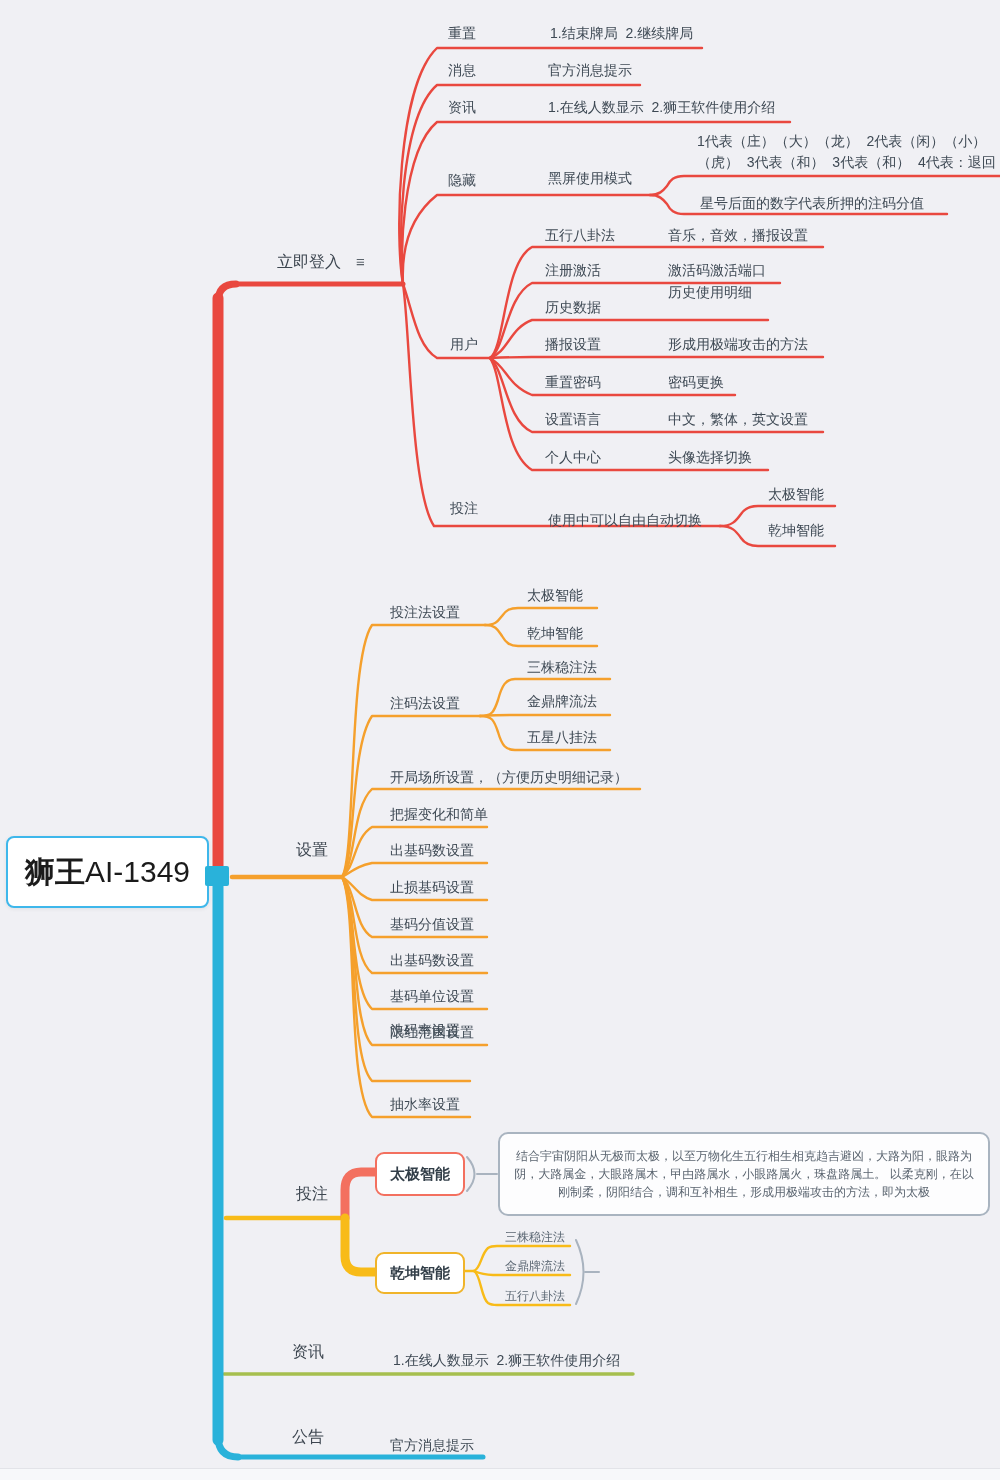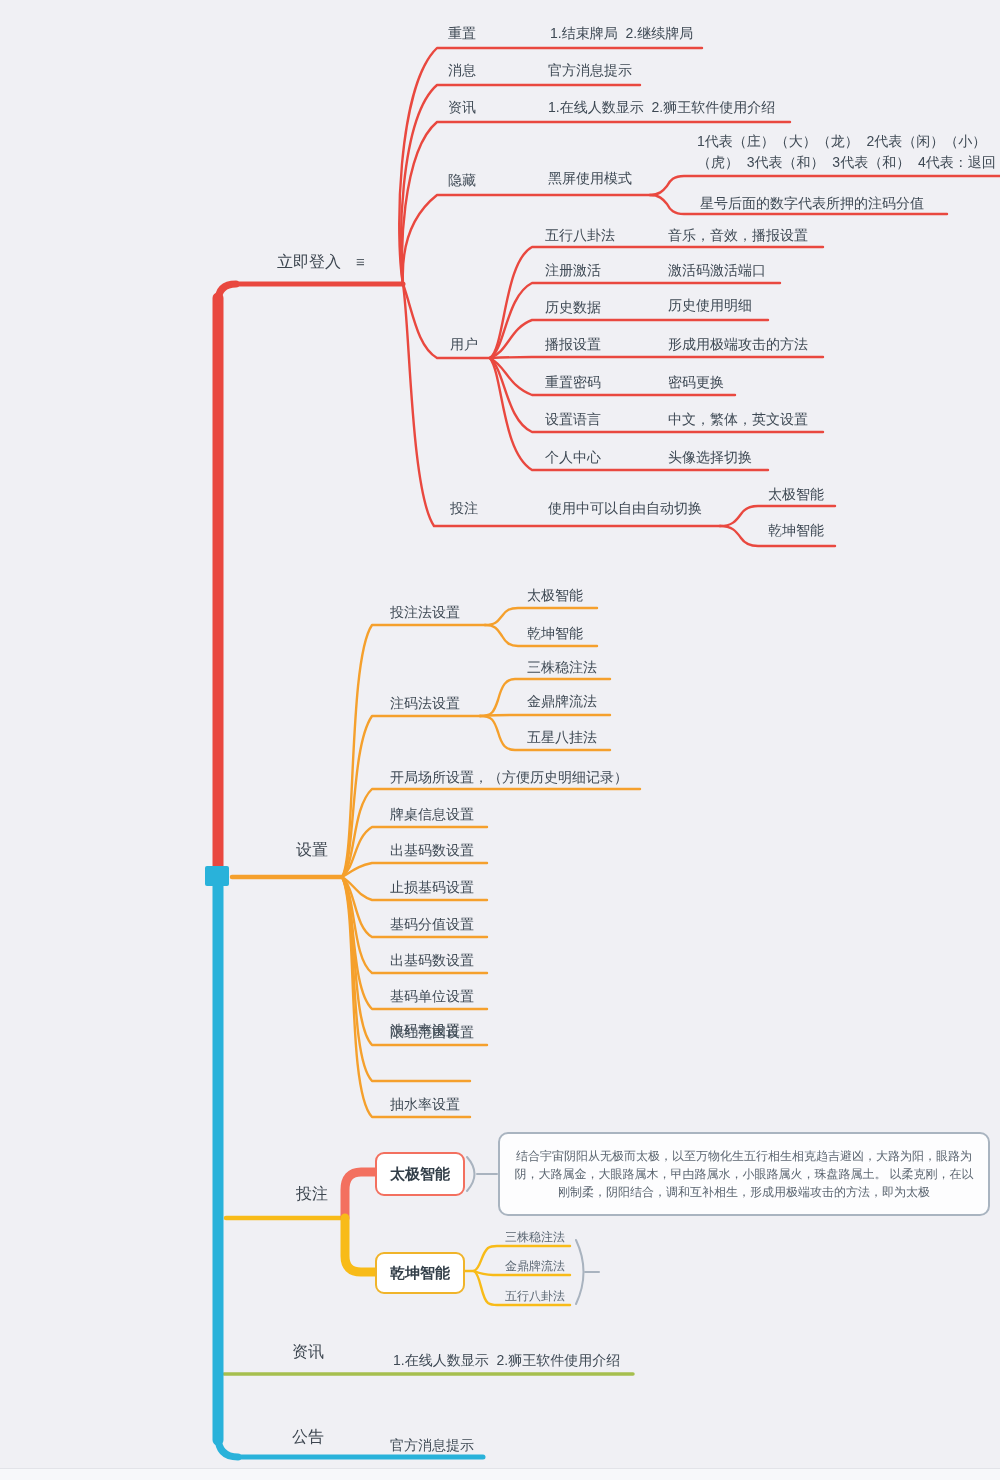--- a/index.html
+++ b/index.html
@@ -31,21 +31,21 @@
     font-size:15px;font-weight:bold;color:#333f49;
   }
   .taiji{border:2.5px solid #f3705f;}
   .qiankun{border:2.5px solid #f0b42a;}
 
   .desc-box{
     position:absolute;background:#fdfdfe;border:2px solid #a9b4c0;border-radius:10px;
     font-size:12px;line-height:18px;color:#5b6570;text-align:center;
     display:flex;align-items:center;justify-content:center;box-sizing:border-box;
   }
-  .desc-box div{padding:4px 10px;font-family:Liberation Serif, serif;}
+  .desc-box div{padding:4px 10px;}
 
   .root-box{
     position:absolute;left:6px;top:836px;width:203px;height:72px;
     background:#fff;border:2.5px solid #3eb7eb;border-radius:8px;
     box-shadow:0 1px 4px rgba(0,0,0,.07);
     display:flex;align-items:center;justify-content:center;
     font-size:30px;color:#1b1b1b;box-sizing:border-box;white-space:nowrap;
   }
   .root-box .brand{font-weight:bold;}
   .tab{position:absolute;left:205px;top:866px;width:24px;height:20px;background:#29b2da;border-radius:2px;}
@@ -113,20 +113,24 @@
     <path class="st-gray" stroke-width="2" d="M477 1174 H497"></path>
     <path class="st-gray" stroke-width="2" d="M576 1240 Q591 1272 576 1304"></path>
     <path class="st-gray" stroke-width="2" d="M585 1272 H599"></path>
 
     <path class="st-olive" stroke-width="3.5" d="M224 1374 H633"></path>
     <path class="st-cyan" stroke-width="11" d="M218 874 V1440"></path>
     <path class="st-cyan" stroke-width="7" d="M218 1436 Q218 1457 238 1457"></path>
     <path class="st-cyan" stroke-width="5" d="M234 1457 H483"></path>
   </svg>
 
+  <div class="root-box">
+    <span class="brand">狮王</span>
+      <span>AI-1349</span>
+  </div>
   <div class="tab"></div>
 
   <div class="lbl main" style="left:277px;top:252px">立即登入</div>
   <div class="menu-ic" style="left:356px;top:253px">≡</div>
   <div class="lbl main" style="left:296px;top:840px">设置</div>
   <div class="lbl main" style="left:296px;top:1184px">投注</div>
   <div class="lbl main" style="left:292px;top:1342px">资讯</div>
   <div class="lbl main" style="left:292px;top:1427px">公告</div>
 
   <div class="lbl" style="left:448px;top:25px">重置</div>
@@ -139,44 +143,44 @@
   <div class="lbl" style="left:548px;top:170px">黑屏使用模式</div>
   <div class="lbl wrap" style="left:697px;top:131px;width:312px;line-height:21px">1代表（庄）（大）（龙）  2代表（闲）（小）（虎）  3代表（和）  3代表（和）  4代表：退回</div>
   <div class="lbl" style="left:700px;top:195px">星号后面的数字代表所押的注码分值</div>
 
   <div class="lbl" style="left:450px;top:336px">用户</div>
   <div class="lbl" style="left:545px;top:227px">五行八卦法</div>
   <div class="lbl" style="left:668px;top:227px">音乐，音效，播报设置</div>
   <div class="lbl" style="left:545px;top:262px">注册激活</div>
   <div class="lbl" style="left:668px;top:262px">激活码激活端口</div>
   <div class="lbl" style="left:545px;top:299px">历史数据</div>
-  <div class="lbl" style="left:668px;top:297px">历史使用明细</div>
+  <div class="lbl" style="left:668px;top:284px">历史使用明细</div>
   <div class="lbl" style="left:545px;top:336px">播报设置</div>
   <div class="lbl" style="left:668px;top:336px">形成用极端攻击的方法</div>
   <div class="lbl" style="left:545px;top:374px">重置密码</div>
   <div class="lbl" style="left:668px;top:374px">密码更换</div>
   <div class="lbl" style="left:545px;top:411px">设置语言</div>
   <div class="lbl" style="left:668px;top:411px">中文，繁体，英文设置</div>
   <div class="lbl" style="left:545px;top:449px">个人中心</div>
   <div class="lbl" style="left:668px;top:449px">头像选择切换</div>
 
   <div class="lbl" style="left:450px;top:500px">投注</div>
-  <div class="lbl" style="left:548px;top:500px">使用中可以自由自动切换</div>
+  <div class="lbl" style="left:548px;top:512px">使用中可以自由自动切换</div>
   <div class="lbl" style="left:768px;top:486px">太极智能</div>
   <div class="lbl" style="left:768px;top:522px">乾坤智能</div>
 
   <div class="lbl" style="left:390px;top:604px">投注法设置</div>
   <div class="lbl" style="left:527px;top:587px">太极智能</div>
   <div class="lbl" style="left:527px;top:625px">乾坤智能</div>
   <div class="lbl" style="left:390px;top:695px">注码法设置</div>
   <div class="lbl" style="left:527px;top:659px">三株稳注法</div>
   <div class="lbl" style="left:527px;top:693px">金鼎牌流法</div>
   <div class="lbl" style="left:527px;top:729px">五星八挂法</div>
   <div class="lbl" style="left:390px;top:769px">开局场所设置，（方便历史明细记录）</div>
-  <div class="lbl" style="left:390px;top:806px">牌桌信息设置</div>
+  <div class="lbl" style="left:390px;top:806px">把握变化和简单</div>
   <div class="lbl" style="left:390px;top:842px">出基码数设置</div>
   <div class="lbl" style="left:390px;top:879px">止损基码设置</div>
   <div class="lbl" style="left:390px;top:916px">基码分值设置</div>
   <div class="lbl" style="left:390px;top:952px">出基码数设置</div>
   <div class="lbl" style="left:390px;top:988px">基码单位设置</div>
   <div class="lbl" style="left:390px;top:1024px">限红范围设置</div>
   <div class="lbl" style="left:390px;top:1022px">洗码率设置</div>
   <div class="lbl" style="left:390px;top:1096px">抽水率设置</div>
 
   <div class="node-box taiji" style="left:375px;top:1152px;width:86px;height:40px">太极智能</div>

